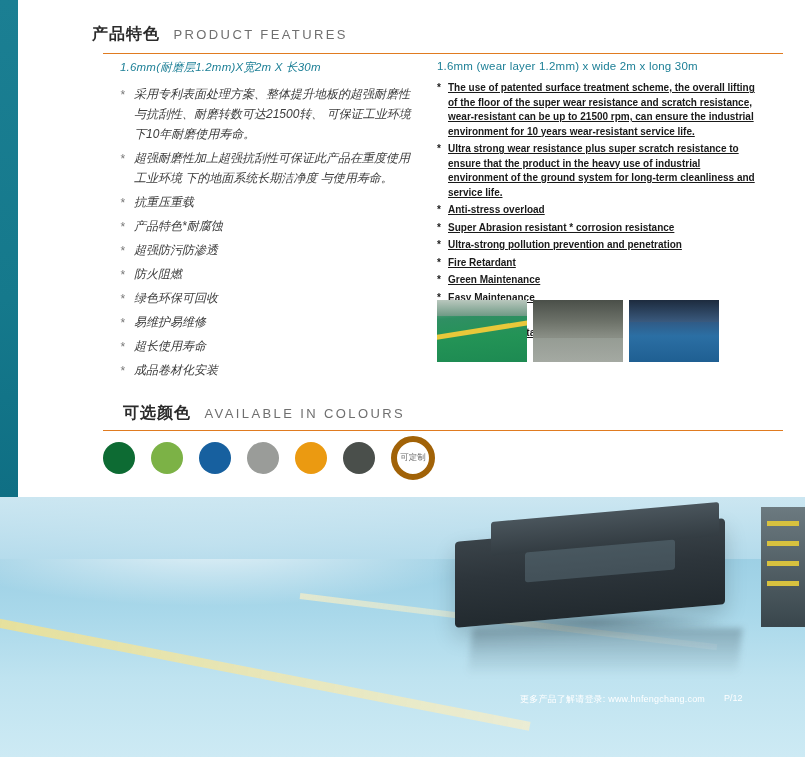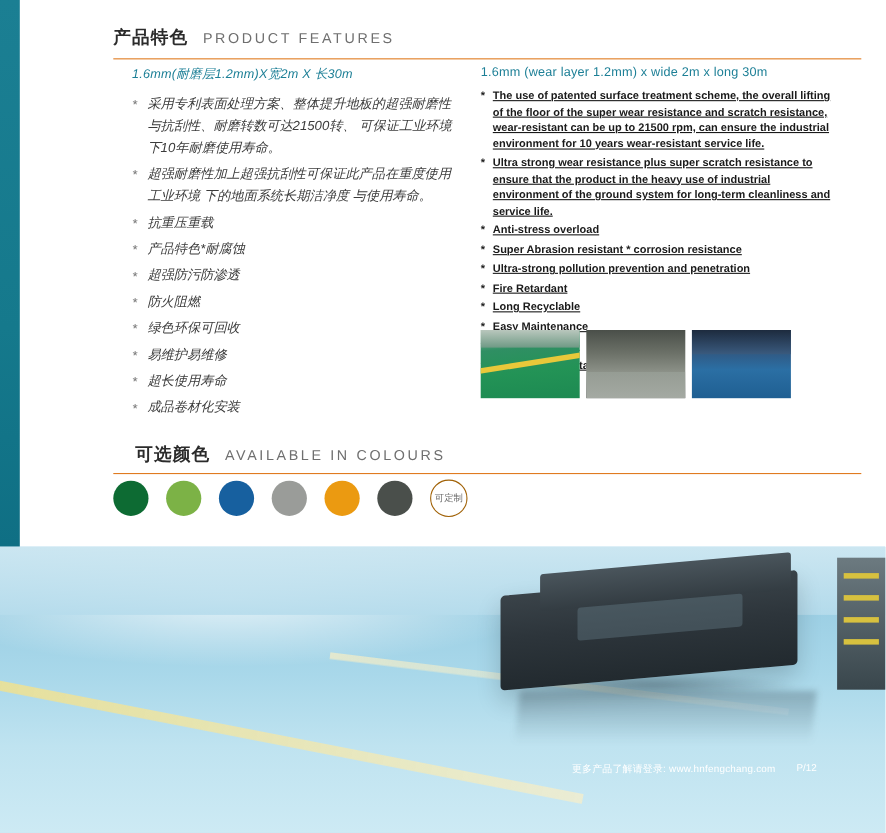--- a/index.html
+++ b/index.html
@@ -26,21 +26,21 @@
     position: absolute;
     left: 0; top: 0;
     width: 18px;
     height: 497px;
     background: #0f7b8e;
     background: linear-gradient(180deg,#1b7f93 0%, #15798c 60%, #0f6f84 100%);
   }
   
   .sec-head {
     position: absolute;
-    left: 103px;
+    left: 92px;
     width: 680px;
   }
   .sec-head .zh {
     font-size: 16px;
     color: #2b2b2b;
     font-weight: 600;
     letter-spacing: 1px;
   }
   .sec-head .en {
     font-size: 13px;
@@ -148,21 +148,21 @@
   }
   .sw {
     width: 32px;
     height: 32px;
     border-radius: 50%;
   }
   .sw-custom {
     width: 32px;
     height: 32px;
     border-radius: 50%;
-    border: 1px solid #a16207;
+    border: 6px solid #a16207;
     color: #6b6b6b;
     font-size: 8.5px;
     display: flex;
     align-items: center;
     justify-content: center;
     background: #fff;
     letter-spacing: 0;
   }
 
   
@@ -321,21 +321,21 @@
 
   <div class="col" style="left:437px; top:60px; width:320px;">
     <div class="col-title">1.6mm (wear layer 1.2mm) x wide 2m x long 30m</div>
     <ul class="bullets-en">
       <li>The use of patented surface treatment scheme, the overall lifting of the floor of the super wear resistance and scratch resistance, wear-resistant can be up to 21500 rpm, can ensure the industrial environment for 10 years wear-resistant service life.</li>
       <li>Ultra strong wear resistance plus super scratch resistance to ensure that the product in the heavy use of industrial environment of the ground system for long-term cleanliness and service life.</li>
       <li>Anti-stress overload</li>
       <li>Super Abrasion resistant * corrosion resistance</li>
       <li>Ultra-strong pollution prevention and penetration</li>
       <li>Fire Retardant</li>
-      <li>Long Recyclable</li>
+      <li>Green Maintenance</li>
       <li>Easy Maintenance</li>
       <li>Long service life</li>
       <li>Finished coil installation</li>
     </ul>
   </div>
 
   <div class="photos" style="left:437px; top:300px;">
     <div class="photo ph1"></div>
     <div class="photo ph2"></div>
     <div class="photo ph3"></div>

